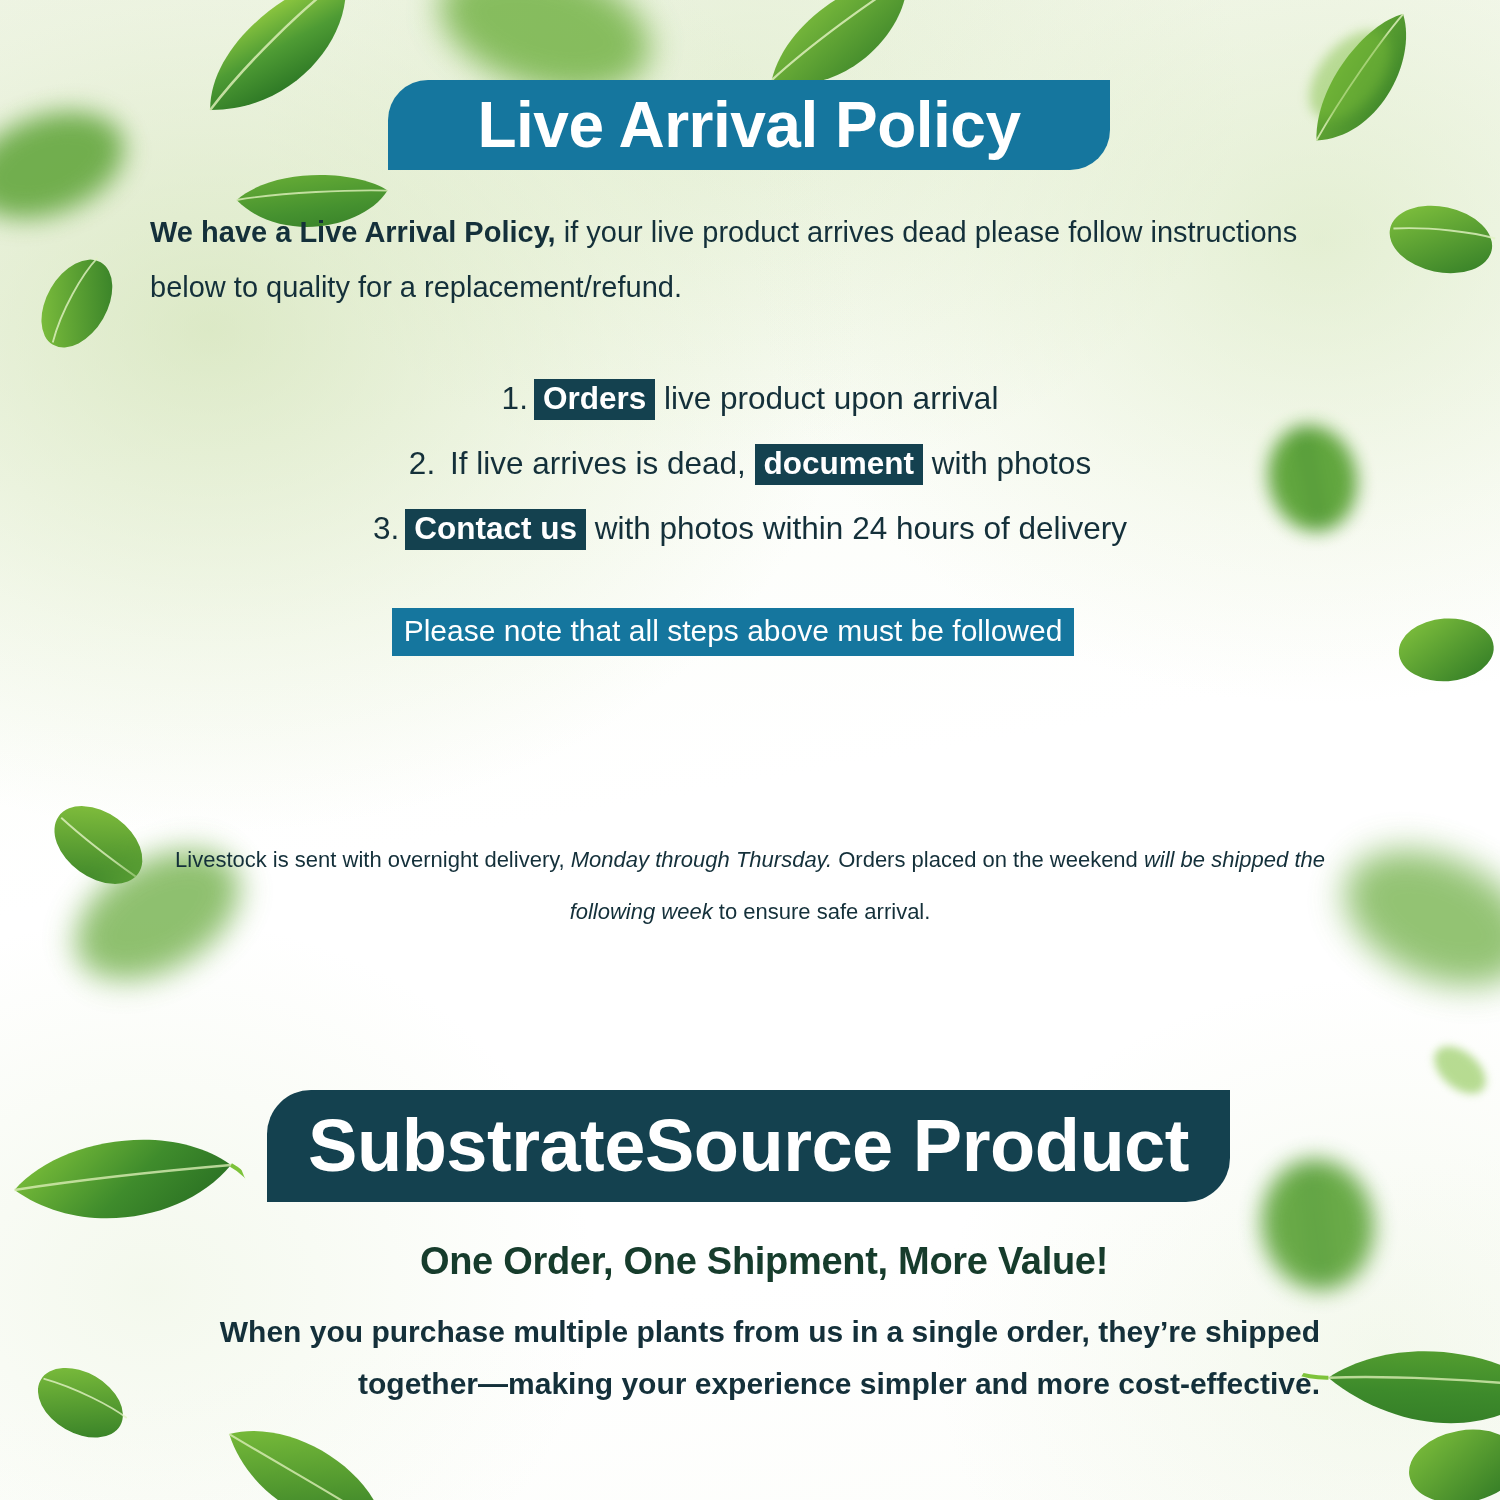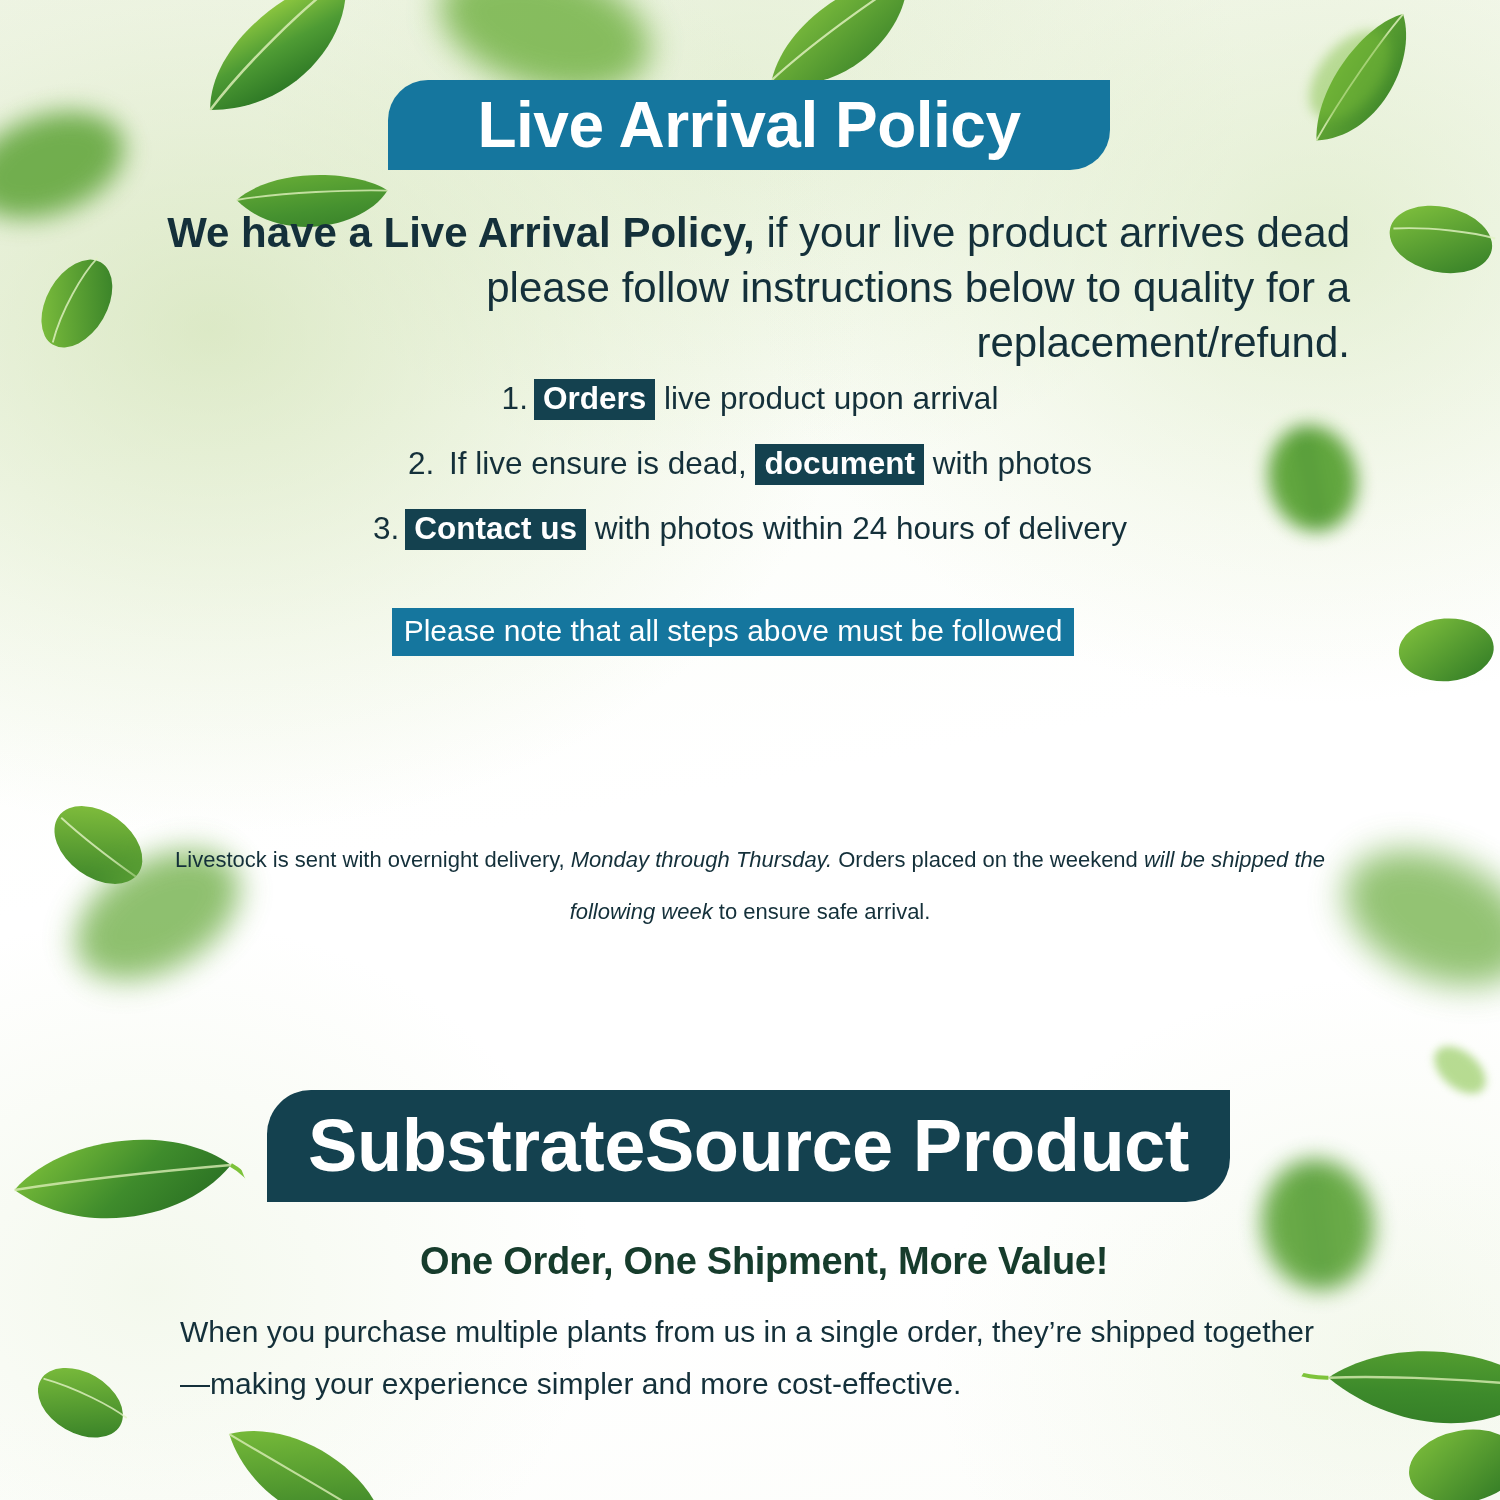--- a/index.html
+++ b/index.html
@@ -82,23 +82,23 @@
     font-size: 74px;
     line-height: 112px;
     text-align: center;
   }
 
   .intro {
     position: absolute;
     left: 150px;
     top: 205px;
     width: 1200px;
-    text-align: right;
+    text-align: left;
     color: #14303a;
-    font-size: 42px;
+    font-size: 29px;
     line-height: 55px;
     font-weight: 400;
   }
   .intro b { font-weight: 700; }
 
   #steps {
     position: absolute;
     left: 150px;
     top: 366px;
     width: 1200px;
@@ -162,25 +162,25 @@
     font-size: 38px;
     font-weight: 700;
     letter-spacing: -0.3px;
   }
 
   #outro {
     position: absolute;
     left: 180px;
     top: 1306px;
     width: 1140px;
-    text-align: left;
+    text-align: right;
     color: #14303a;
     font-size: 30px;
     line-height: 52px;
-    font-weight: 400;
+    font-weight: 700;
   }
 </style>
 </head>
 <body>
 
 <div id="page">
 
   <div class="leaf-layer">
 
     <div class="leaf" style="left:185px;top:-10px;width:195px;height:130px;transform:rotate(-28deg);">
@@ -414,21 +414,21 @@
 
     <div class="intro">
       <b>We have a Live Arrival Policy,</b><span> if your live product arrives dead please follow instructions below to quality for a replacement/refund.</span>
     </div>
 
     <div id="steps">
       <div class="step">
         <span class="num">1.</span><span></span><span class="hl">Orders</span><span> live product upon arrival</span>
       </div>
       <div class="step">
-        <span class="num">2.</span><span> If live ensure is dead, </span><span class="hl">document</span><span> with photos</span>
+        <span class="num">2.</span><span> If live arrives is dead, </span><span class="hl">document</span><span> with photos</span>
       </div>
       <div class="step">
         <span class="num">3.</span><span></span><span class="hl">Contact us</span><span> with photos within 24 hours of delivery</span>
       </div>
     </div>
 
     <div id="note">
       <div><span class="note-line">Please note that all steps above must be followed</span></div>
       <div class="note-gap"></div>
     </div>

